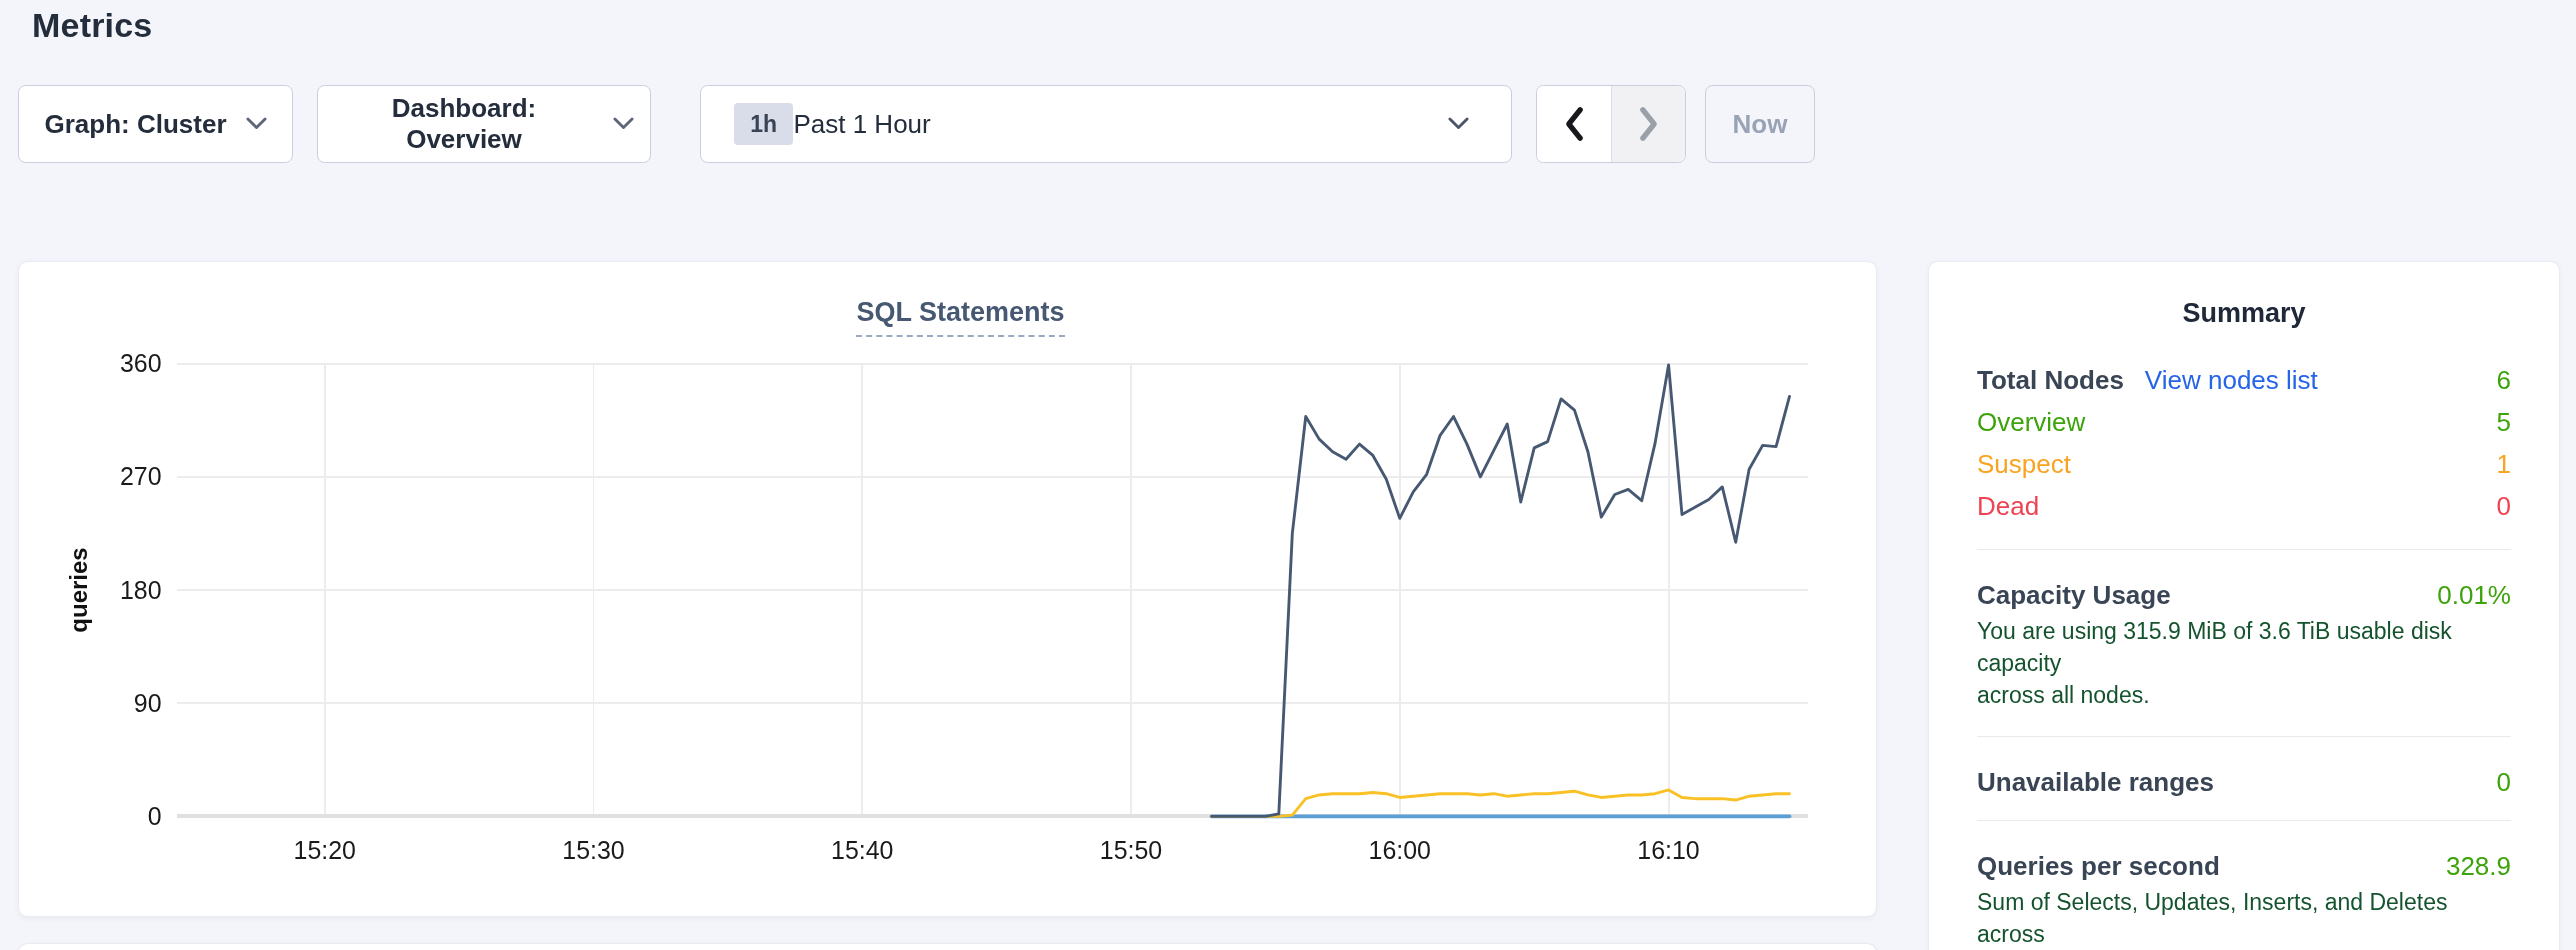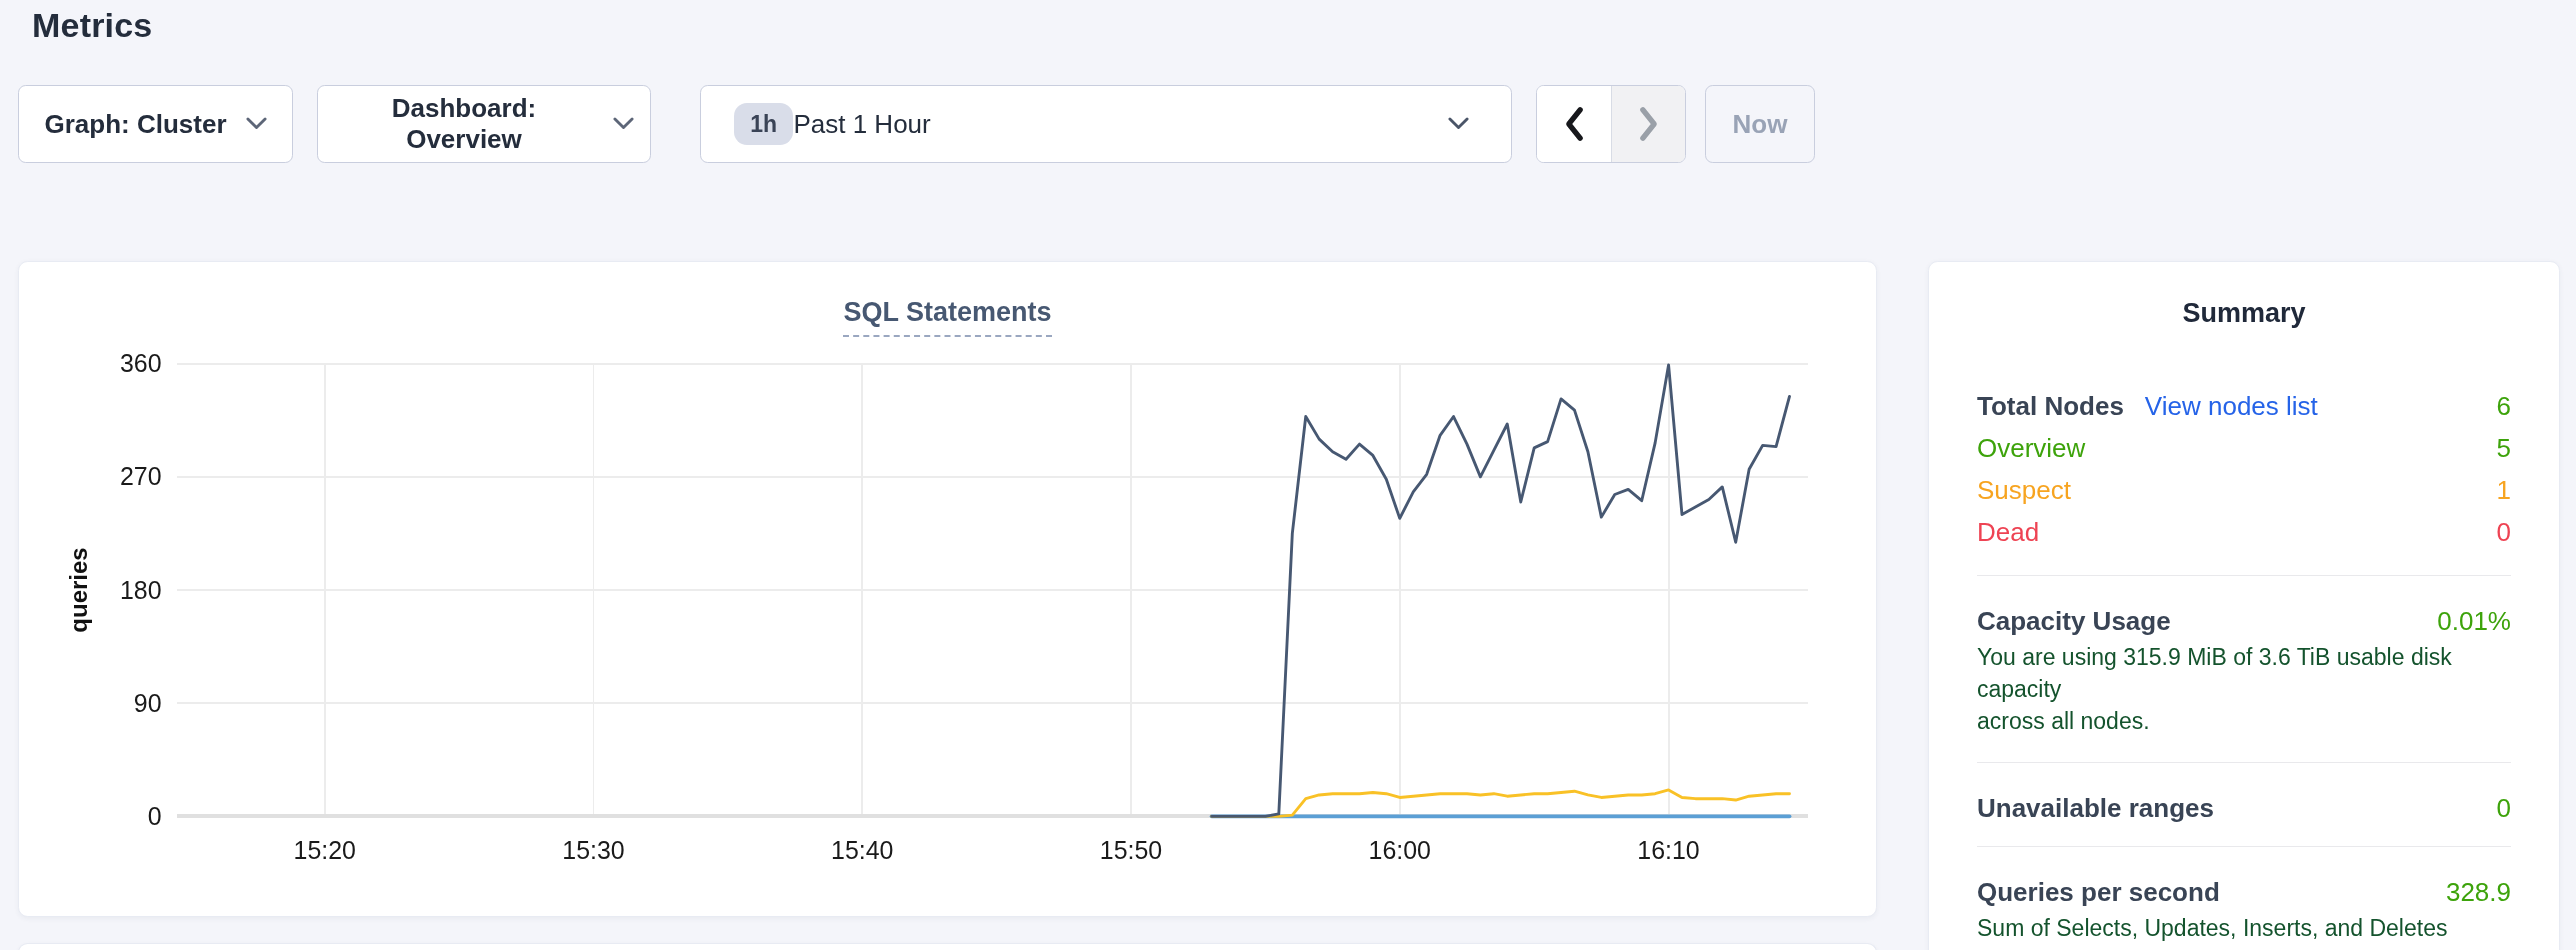--- a/index.html
+++ b/index.html
@@ -27,21 +27,21 @@
     font-size:26px;color:#242d3c;cursor:pointer;padding:16px;
     font-family:inherit;
   }
   .dd{font-weight:700;gap:19px;}
   .dd-1{left:18px;width:275px;}
   .dd-2{left:317px;width:334px;}
   .chev{flex:0 0 auto;}
   .time-selector{left:700px;width:812px;justify-content:flex-start;padding-left:33px;font-weight:400;position:absolute;}
   .time-badge{
     background:#d9dde9;color:#3a4356;font-weight:700;font-size:23px;
-    border-radius:13px;padding:9.6px 16.3px;line-height:1;
+    border-radius:4px;padding:9.6px 16.3px;line-height:1;
   }
   .time-label{}
   .time-selector .chev{position:absolute;right:42px;}
   .arrow-group{
     position:absolute;left:1536px;top:85px;width:150px;height:78px;box-sizing:border-box;
     border:1.9px solid #c9cede;border-radius:7.7px;overflow:hidden;
     display:flex;background:#fff;
   }
   .arrow-btn{
     flex:1 1 50%;display:flex;align-items:center;justify-content:center;
@@ -56,30 +56,30 @@
   
   .card{
     position:absolute;background:#fff;border:1px solid #e8ebf3;border-radius:9.6px;
     box-shadow:0 1.9px 4.8px rgba(40,50,80,.05);box-sizing:border-box;
   }
   .chart-card{left:18px;top:261px;width:1859px;height:656px;}
   .summary-card{left:1928px;top:261px;width:632px;height:729px;padding:36px 48px 0;}
   .next-card-sliver{left:18px;top:943px;width:1859px;height:9.6px;border-radius:9.6px 9.6px 0 0;}
 
   
-  .chart-title-wrap{position:absolute;top:35px;left:0;width:100%;text-align:center;}
+  .chart-title-wrap{position:absolute;top:35px;left:13px;width:100%;text-align:center;}
   .chart-title{
     display:inline-block;font-size:27px;font-weight:700;color:#475872;
     border-bottom:2.9px dashed #9aa7c0;padding-bottom:6.7px;cursor:pointer;
   }
   svg text{font-family:"Liberation Sans","DejaVu Sans",sans-serif;}
 
   
   .summary-title{margin:0;height:33px;font-size:27px;font-weight:700;text-align:center;color:#20293a;}
-  .node-rows{margin-top:54px;}
+  .node-rows{margin-top:28px;}
   .node-row{display:flex;align-items:baseline;line-height:42px;font-size:26px;}
   .node-row .lbl{font-weight:400;}
   .node-row.first .lbl{font-weight:700;}
   .node-link{color:#2563e8;margin-left:21px;cursor:pointer;text-decoration:none;}
   .node-val{margin-left:auto;}
   .divider{border:none;border-top:1.9px solid #e9e9ec;margin:0;}
   .div-1{margin-top:22px;}
   .div-2{margin-top:25px;}
   .div-3{margin-top:22px;}
   .sec-head{display:flex;align-items:flex-end;font-size:26px;margin-top:28px;height:33px;}

